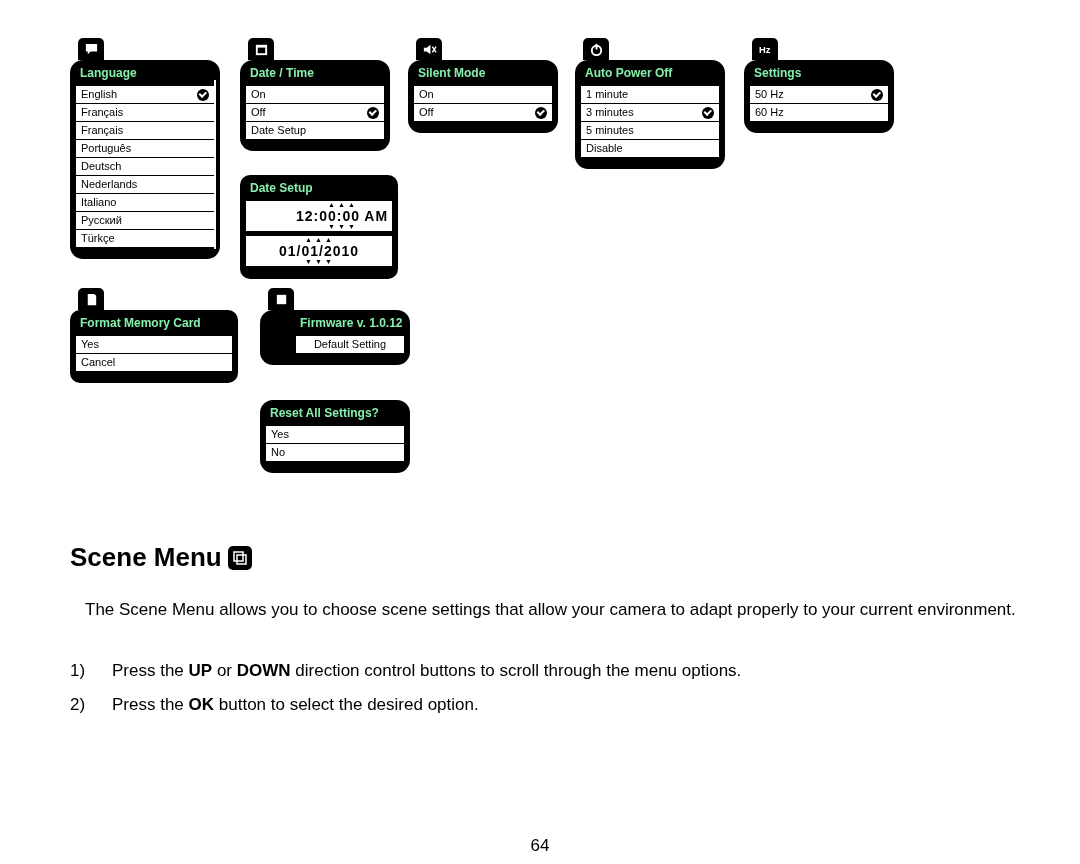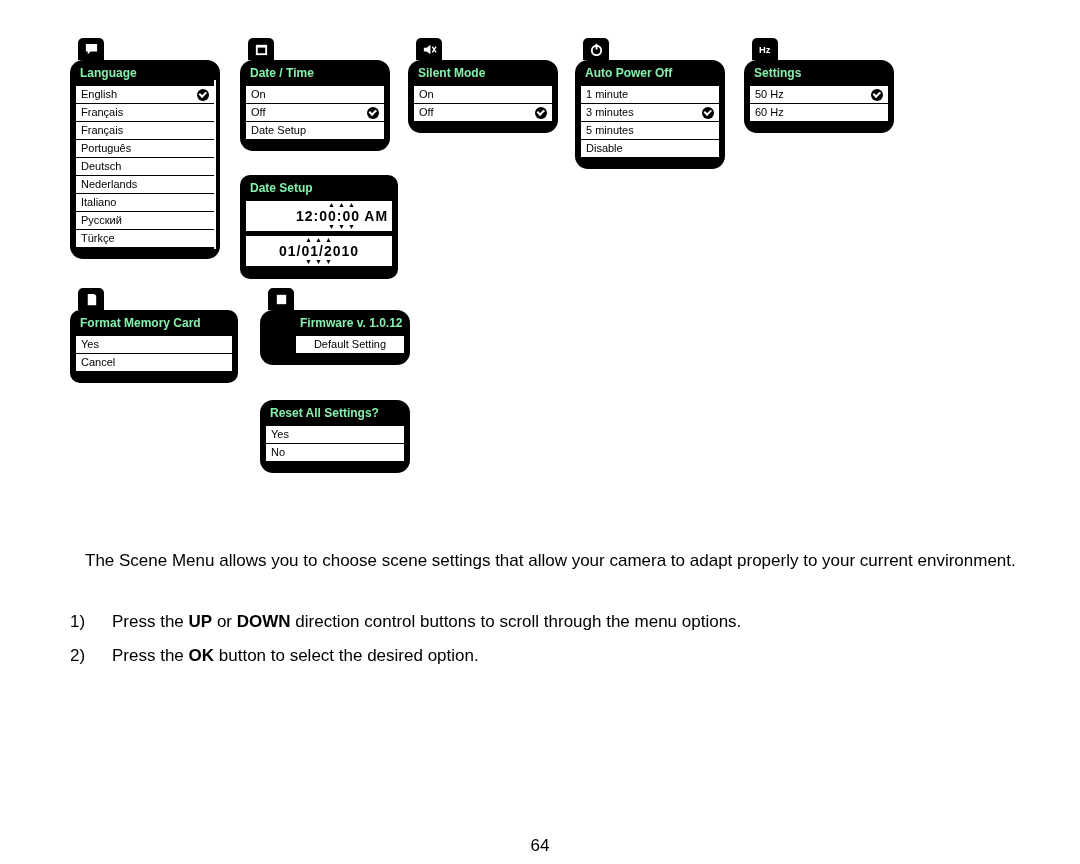--- a/index.html
+++ b/index.html
@@ -243,20 +243,29 @@
           </div>
         <div class="row">
             <span>No</span>
           </div>
       </div>
     </div>
 
   </div>
 
   <div class="section">
+    <div class="h2line">
+      <h2 class="h2">Scene Menu</h2>
+      <span class="scene-icon">
+          <svg viewBox="0 0 16 16">
+            <rect x="2" y="2" width="9" height="9" fill="none" stroke="#fff" stroke-width="1.5"></rect>
+            <rect x="5" y="5" width="9" height="9" fill="none" stroke="#fff" stroke-width="1.5"></rect>
+          </svg>
+        </span>
+    </div>
     <p class="para">The Scene Menu allows you to choose scene settings that allow your camera to adapt properly to your current environment.</p>
     <ol class="steps">
       <li>
         <span class="num">1)</span>
         <span>
           <span>Press the </span><b>UP</b><span> or </span><b>DOWN</b><span> direction control buttons to scroll through the menu options.</span>
         </span>
       </li>
       <li>
         <span class="num">2)</span>

